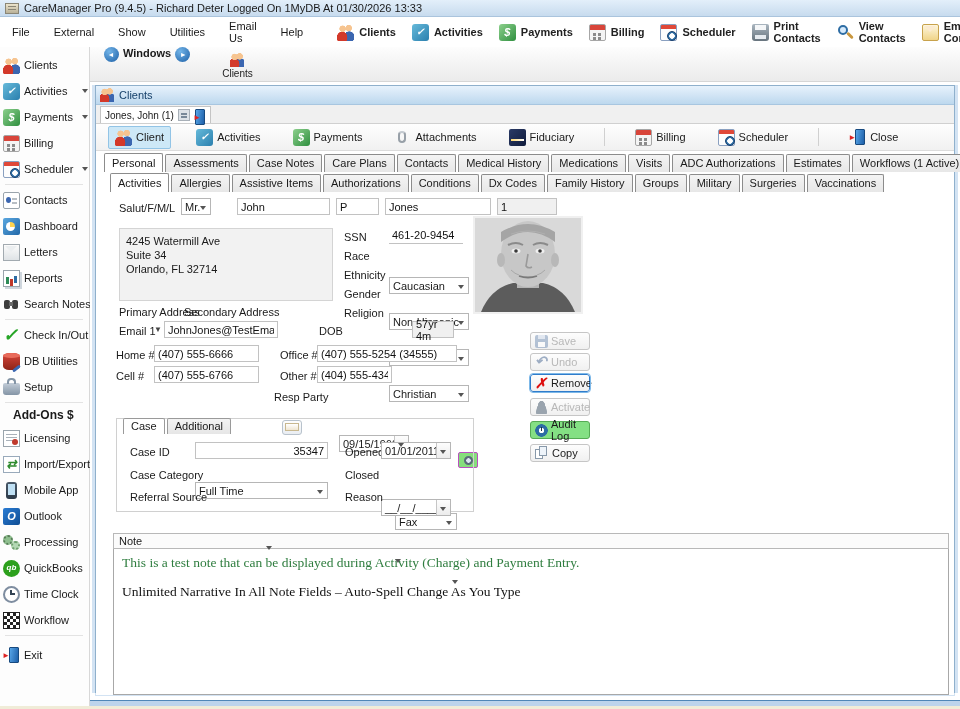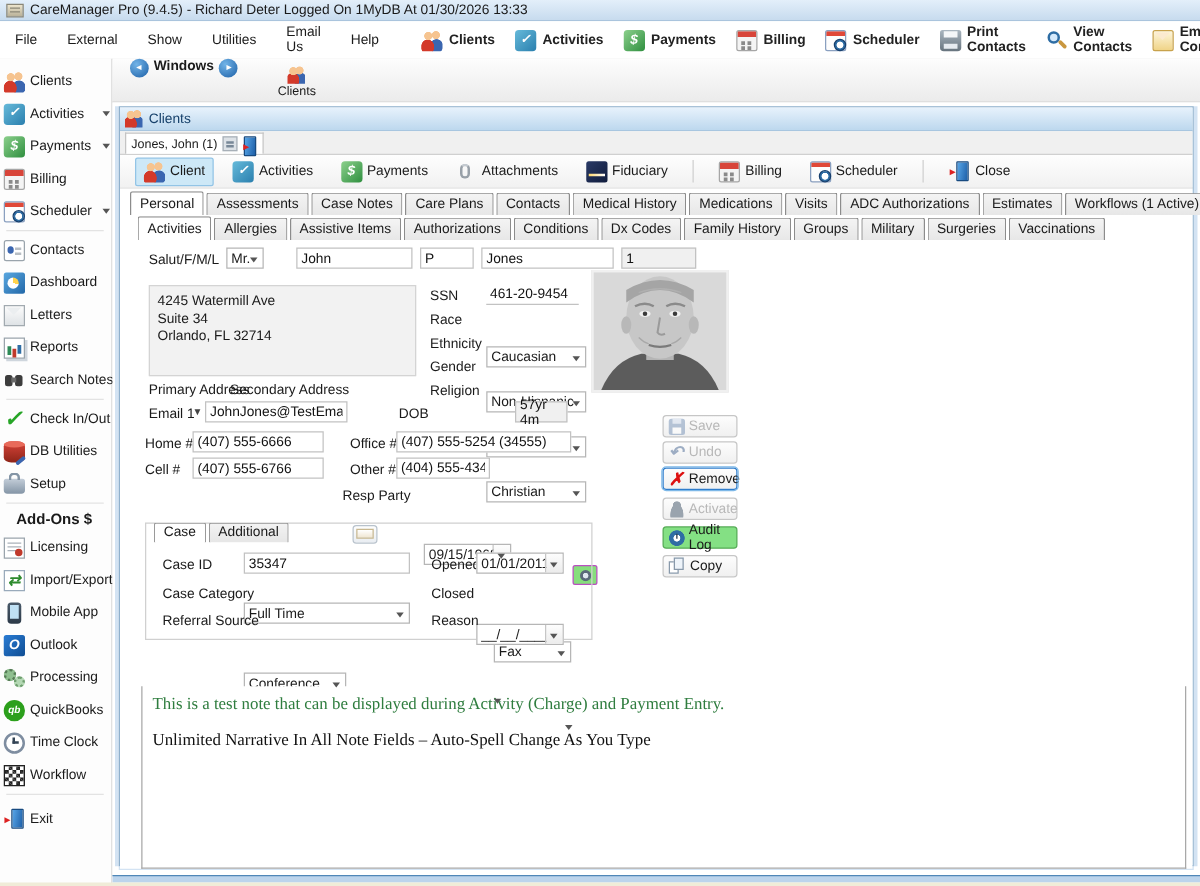--- a/index.html
+++ b/index.html
@@ -24,21 +24,21 @@
   .nav-arrow{width:15px;height:15px;border-radius:50%;background:radial-gradient(circle at 35% 30%,#72b4e8,#1c5fa6);color:#fff;display:flex;align-items:center;justify-content:center;font-size:7px;margin:0 4px;position:relative}
   .nav-arrow.left::after{content:"◄";margin-right:1px}
   .nav-arrow.right::after{content:"►";margin-left:1px}
   .nav-tab{display:flex;flex-direction:column;align-items:center;justify-content:flex-end;margin-left:22px;font-size:10px;gap:1px;height:32px;padding:0 6px}
   
   .mdi{position:absolute;left:90px;top:82px;right:0;bottom:0;background:#fff}
   .child{position:absolute;left:5px;top:3px;width:858px;height:606px;background:#fff;border:1px solid #8fb0cc;box-shadow:3px 0 0 #d3e3f3,-3px 0 0 #d3e3f3,0 3px 0 #d3e3f3}
   .child-title{height:18px;background:linear-gradient(#e7f2fc,#bdd8ee);display:flex;align-items:center;gap:5px;padding-left:4px;color:#16406a;border-bottom:1px solid #a8c6e0}
   .doc-tabstrip{height:18px;background:#f0f0f0;border-bottom:1px solid #d0d0d0;display:flex;align-items:flex-end;padding-left:4px}
   .doc-tab{background:#fff;border:1px solid #c4c4c4;border-bottom:none;height:16px;display:flex;align-items:center;gap:4px;padding:0 4px;font-size:10px}
-  .doc-toolbar{height:26px;background:linear-gradient(#fefefe,#f1f1f1);border-bottom:1px solid #dcdcdc;display:flex;align-items:center;padding-left:12px;gap:8px}
+  .doc-toolbar{height:26px;background:linear-gradient(#fefefe,#f1f1f1);border-bottom:1px solid #dcdcdc;display:flex;align-items:center;padding-left:12px;gap:18px}
   .dtb-btn{display:flex;align-items:center;gap:4px;padding:2px 6px;border:1px solid transparent;border-radius:2px}
   .dtb-btn.active{background:#cde8f7;border-color:#92c4e6}
   .vsep{width:1px;height:18px;background:#d0d0d0;margin:0 5px}
   
   .tabs{display:flex;align-items:flex-end;height:21px;padding-left:8px;background:#fff}
   .tabs2{height:20px;padding-left:14px}
   .tab{border:1px solid #8c8c8c;border-bottom:none;background:linear-gradient(#f4f4f4,#e7e7e7);padding:2px 7px 3px;margin-right:2px;font-size:11px;border-radius:2px 2px 0 0;white-space:nowrap}
   .tab.active{background:#fff;padding-top:3px;position:relative;z-index:2}
   
   .page{position:relative;height:503px;background:#fff}
@@ -503,21 +503,21 @@
             <span>Copy</span>
           </div>
 
         
         <div class="grp" style="left:20px;top:226px;width:356px;height:92px">
           <div class="grp-tabs">
             <div class="grp-tab active">Case</div>
             <div class="grp-tab">Additional</div>
           </div>
           <span class="fl abs" style="left:13px;top:27px">Case ID</span>
-          <input class="tf abs" style="left: 78px; top: 23px; width: 133px;" value="35347">
+          <input class="tf abs" style="left: 78px; top: 23px; width: 133px; text-align: right;" value="35347">
           <span class="fl abs" style="left:228px;top:27px">Opened</span>
           <div class="dd combo abs" style="left:264px;top:23px;width:70px">
               <span>01/01/2011</span>
             </div>
           <span class="fl abs" style="left:13px;top:50px">Case Category</span>
           <div class="dd abs" style="left:78px;top:46px;width:133px">
               <span>Full Time</span>
             </div>
           <span class="fl abs" style="left:228px;top:50px">Closed</span>
           <div class="dd combo abs" style="left:264px;top:46px;width:70px">
@@ -529,20 +529,23 @@
             </div>
           <i class="ci ic-binoc abs" style="left:166px;top:69px"></i>
           <i class="ci ic-i gi abs" style="left:190px;top:68px"></i>
           <span class="fl abs" style="left:228px;top:72px">Reason</span>
           <div class="dd abs" style="left:288px;top:68px;width:58px">
               <span></span>
             </div>
         </div>
 
         
+        <div class="note-h abs" style="left:17px;top:341px;width:836px;height:16px">
+            <span>Note</span>
+          </div>
         <div class="note-b abs" style="left:17px;top:357px;width:836px;height:146px">
           <p class="note-green">This is a test note that can be displayed during Activity (Charge) and Payment Entry.</p>
           <p class="note-black">Unlimited Narrative In All Note Fields – Auto-Spell Change As You Type</p>
         </div>
 
       </div>
     </div>
 
     <div class="mdi-bottom"></div>
   </div>

